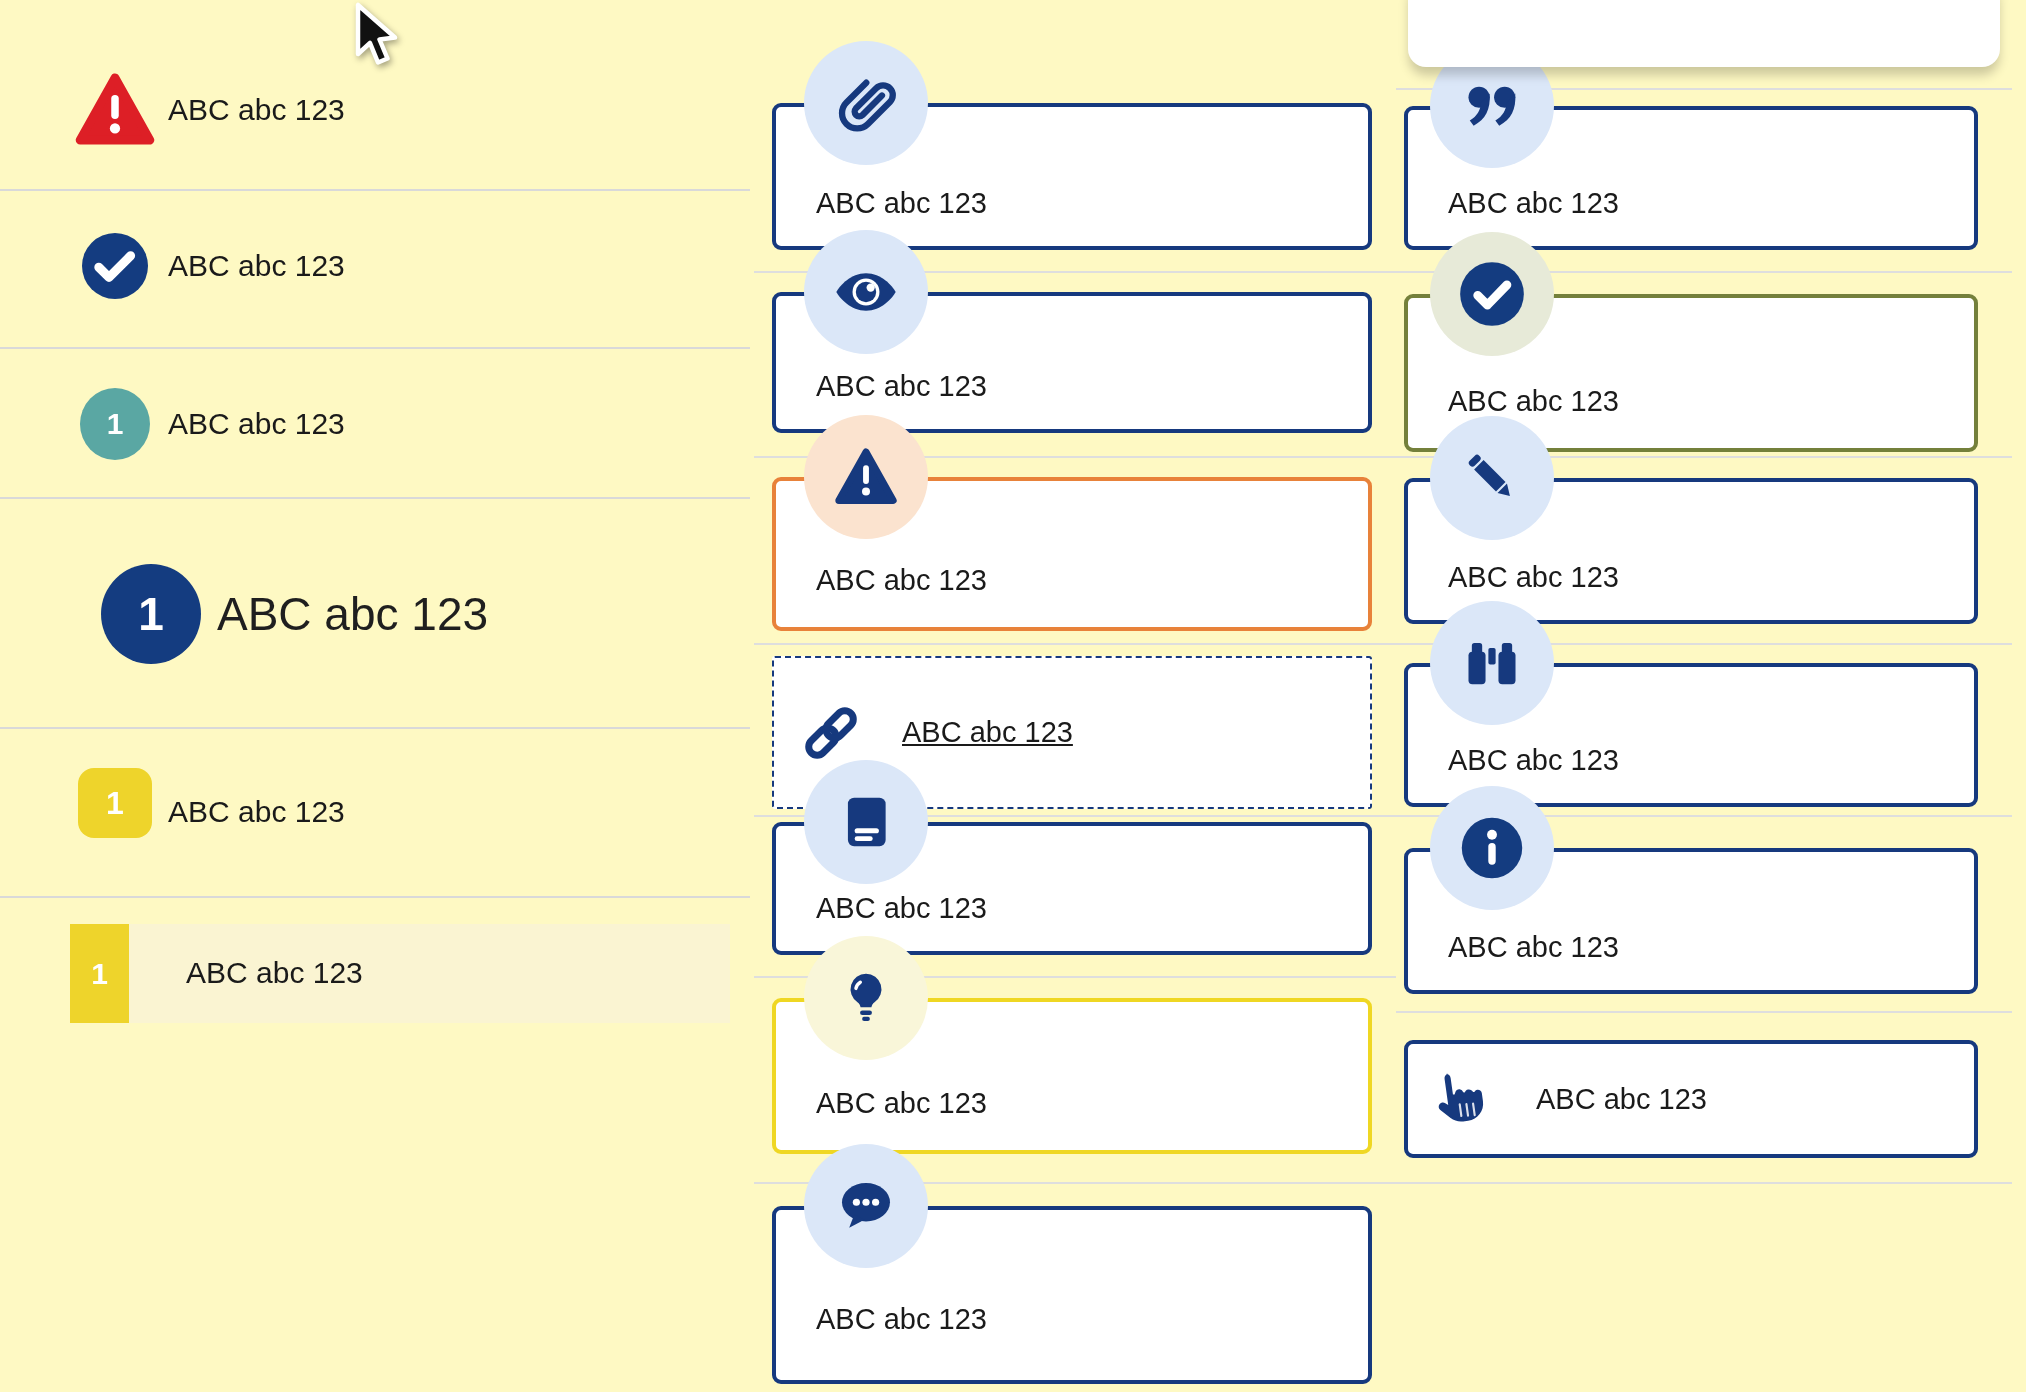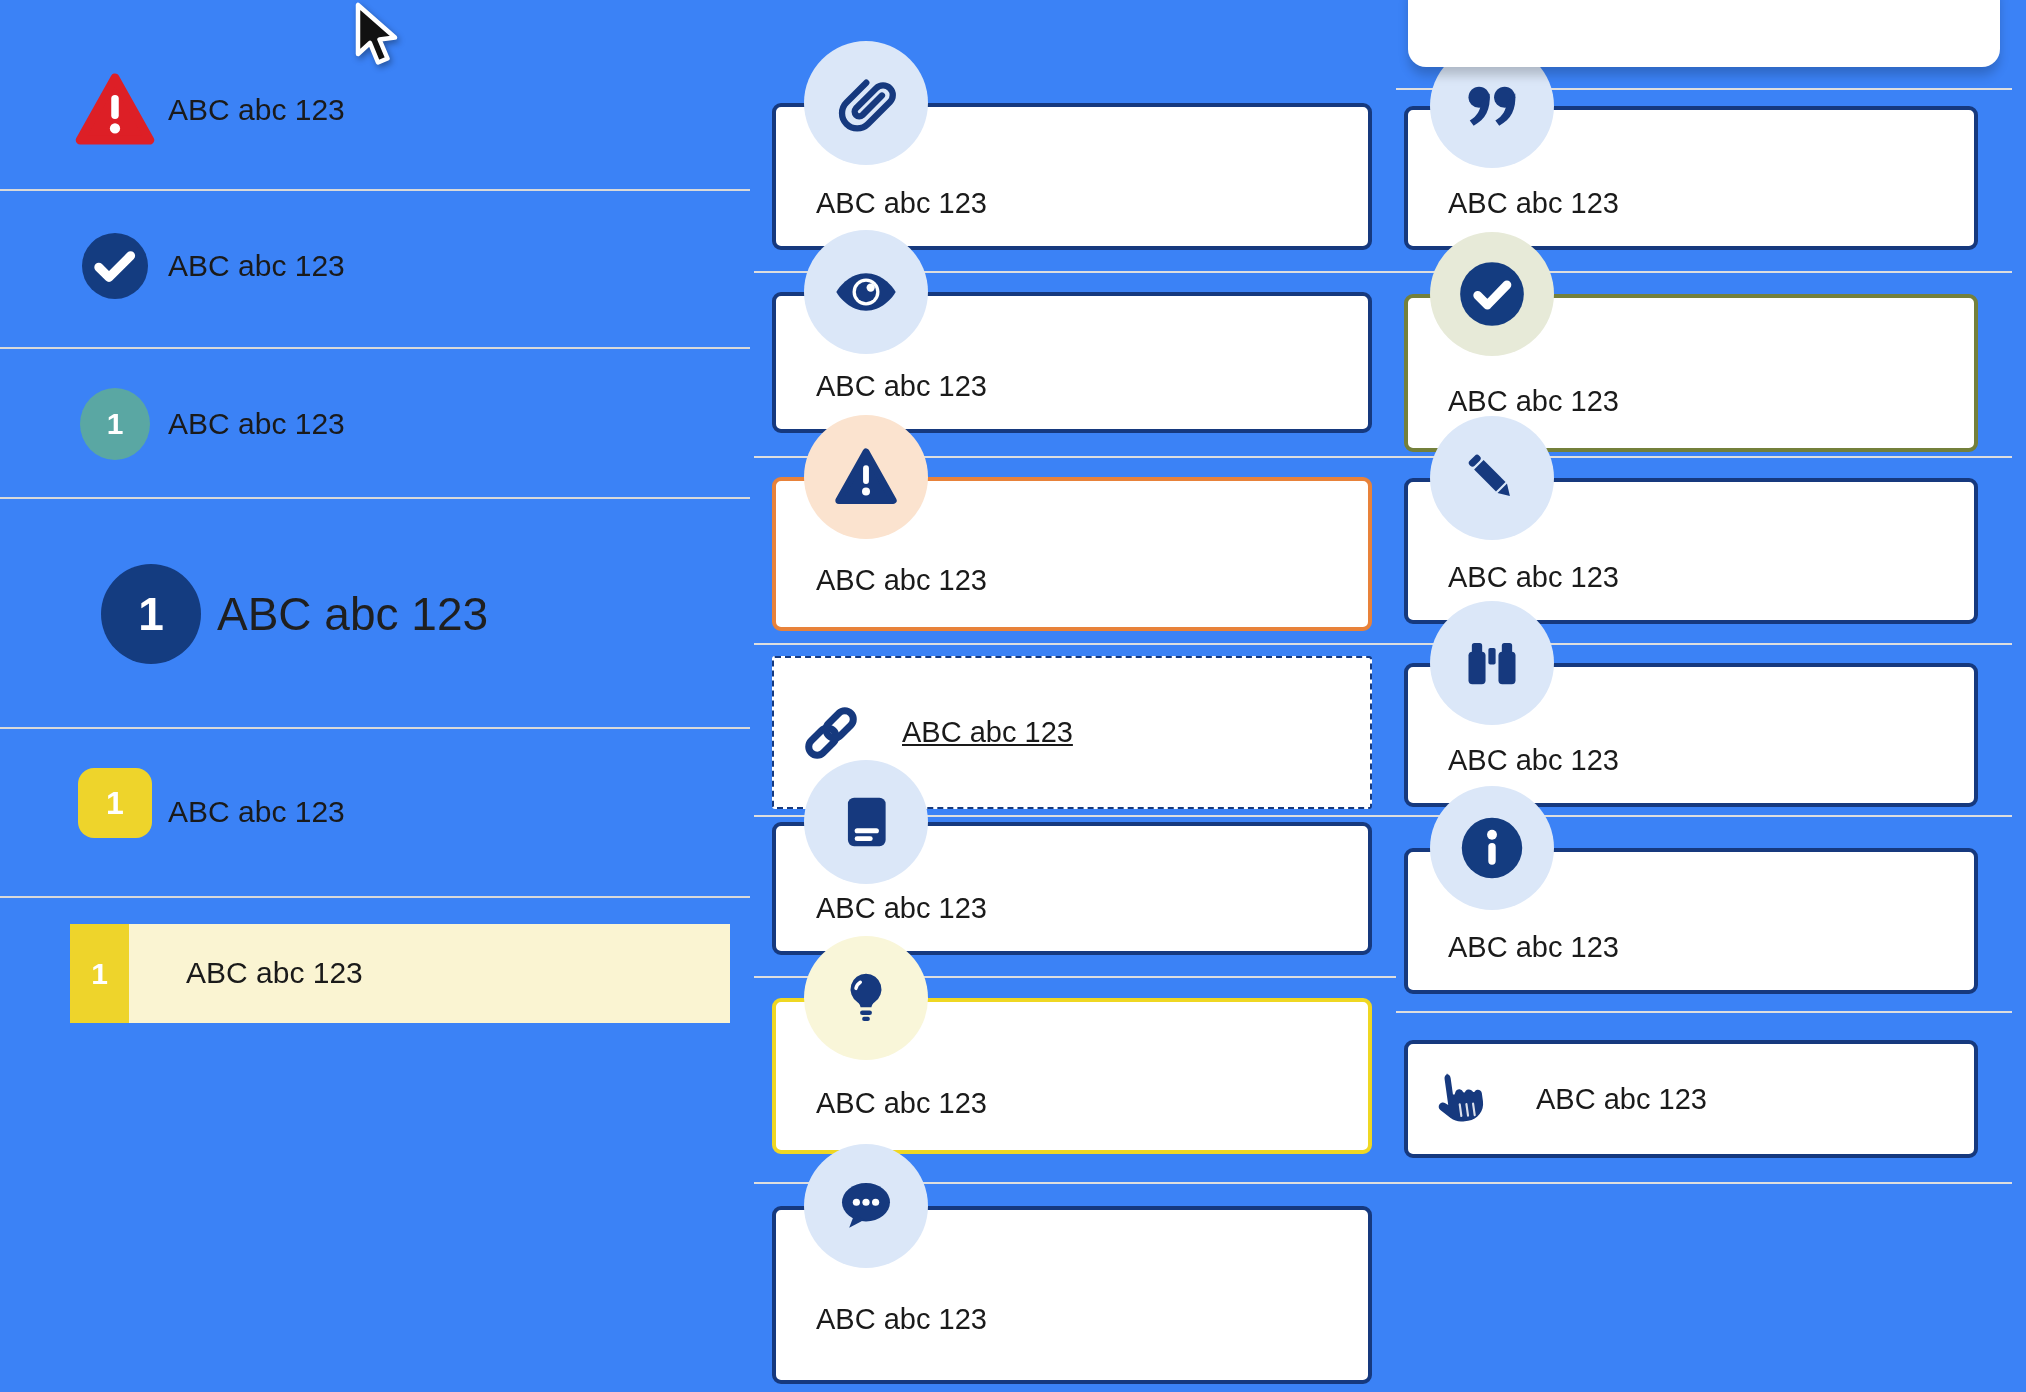--- a/index.html
+++ b/index.html
@@ -1,16 +1,16 @@
 <!DOCTYPE html>
 <html><head>
 <meta charset="utf-8">
 <style>
   html,body{margin:0;padding:0;background:#fff;}
-  #canvas{position:relative;width:2026px;height:1392px;background:#3b82f6;overflow:hidden;
+  #canvas{position:relative;width:2026px;height:1392px;background:#fef9c3;overflow:hidden;
           font-family:"Liberation Sans","DejaVu Sans",sans-serif;color:#1a1a1a;}
 
   
   .hline{position:absolute;height:2px;background:#dedede;}
   .lline{position:absolute;height:2px;background:#d9d9d9;}
 
   
   .l-label{position:absolute;font-size:30px;line-height:36px;color:#1a1a1a;white-space:nowrap;}
   .l-icon{position:absolute;}
   .badge{position:absolute;display:flex;align-items:center;justify-content:center;

